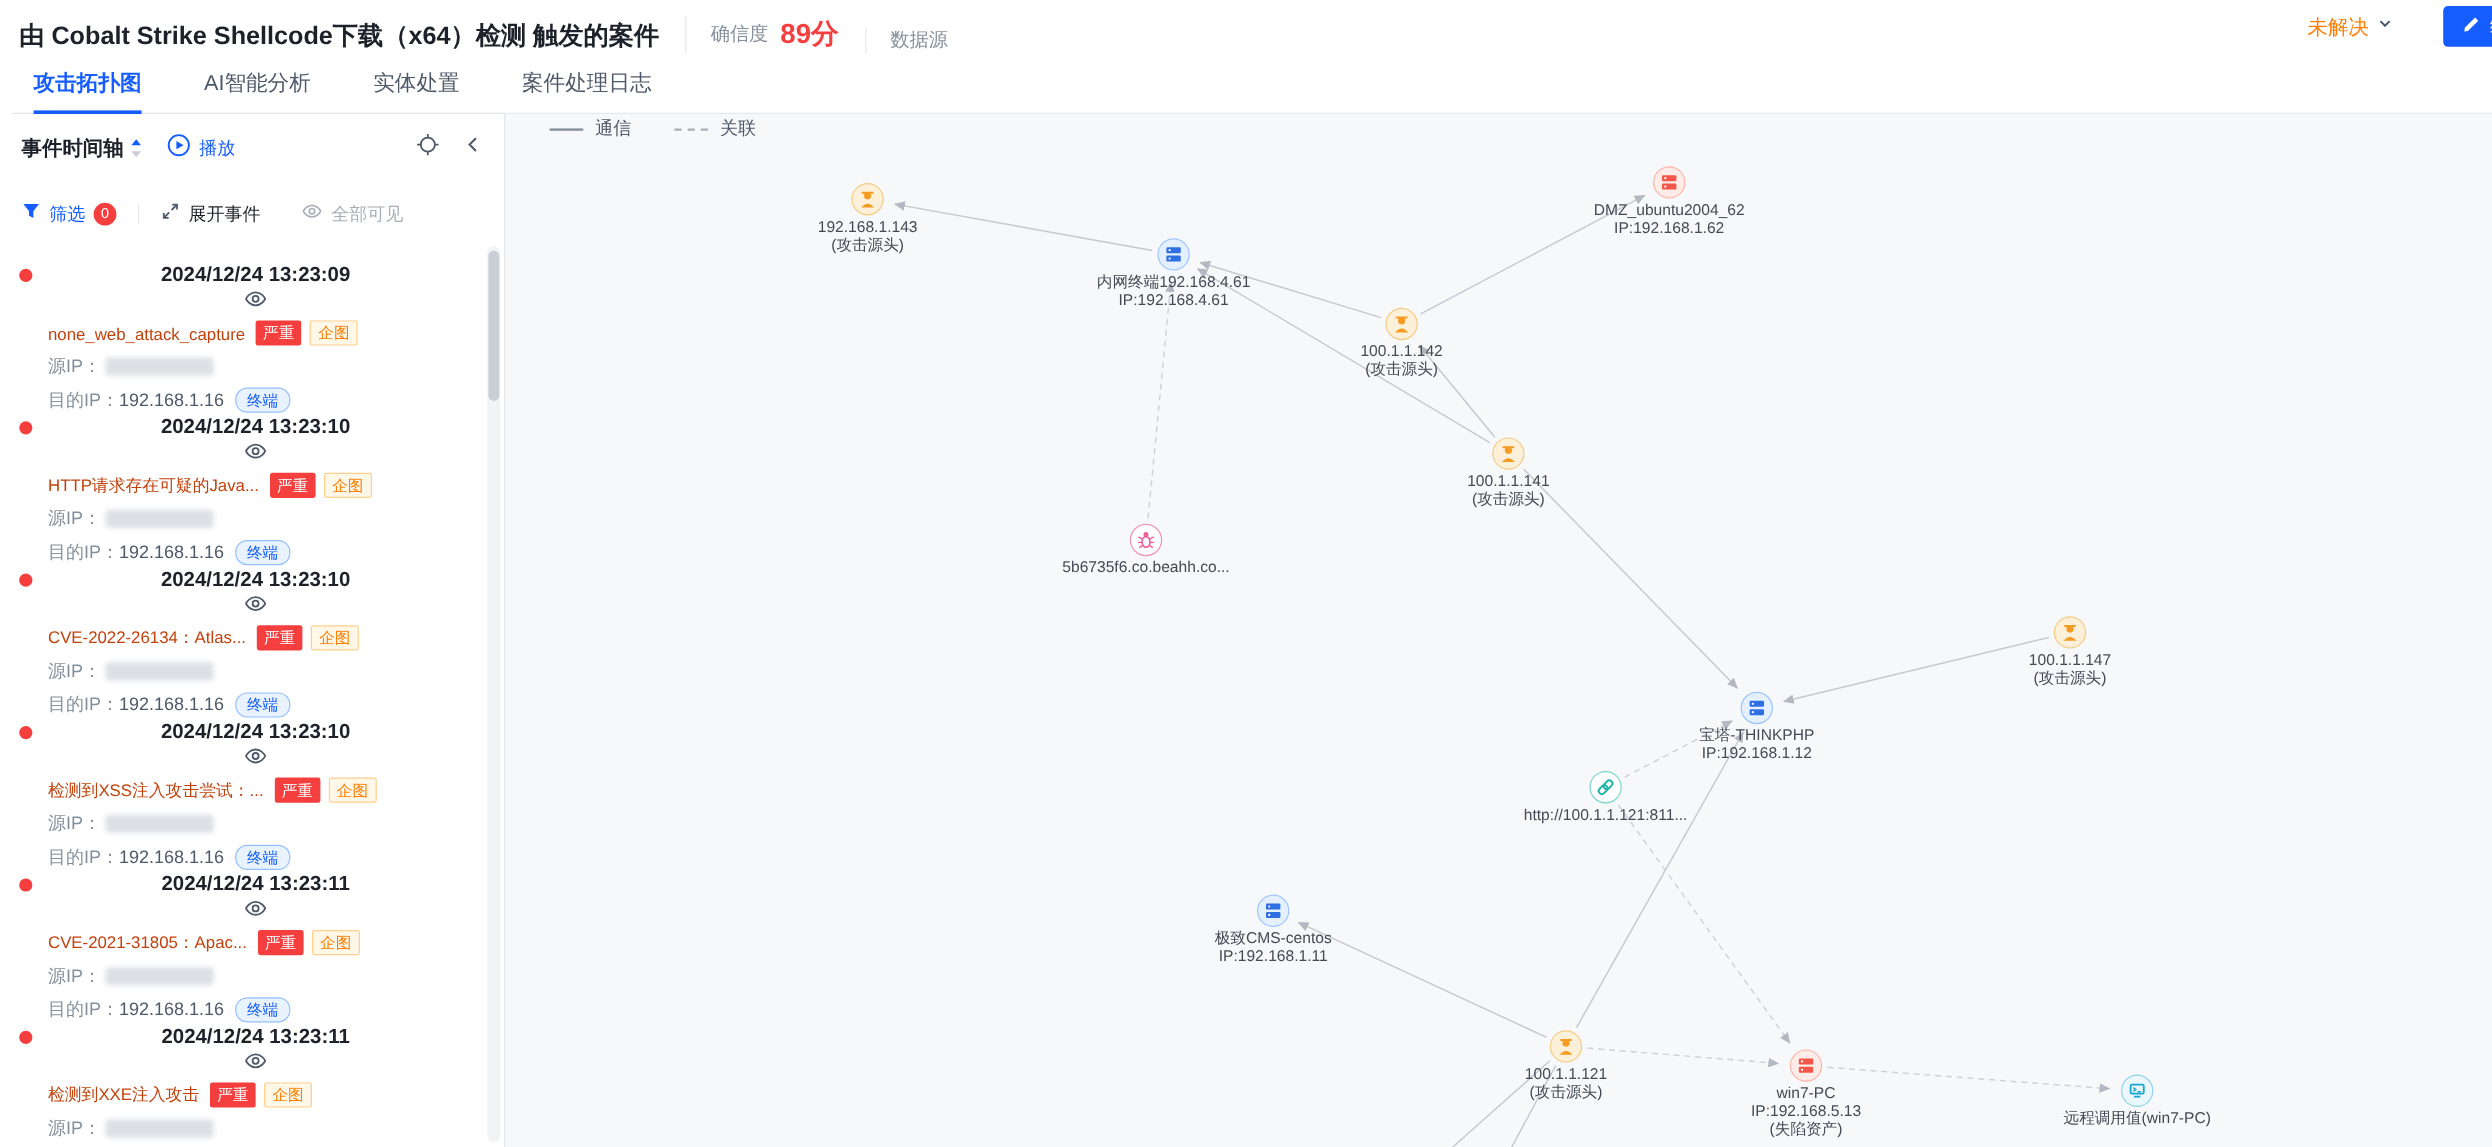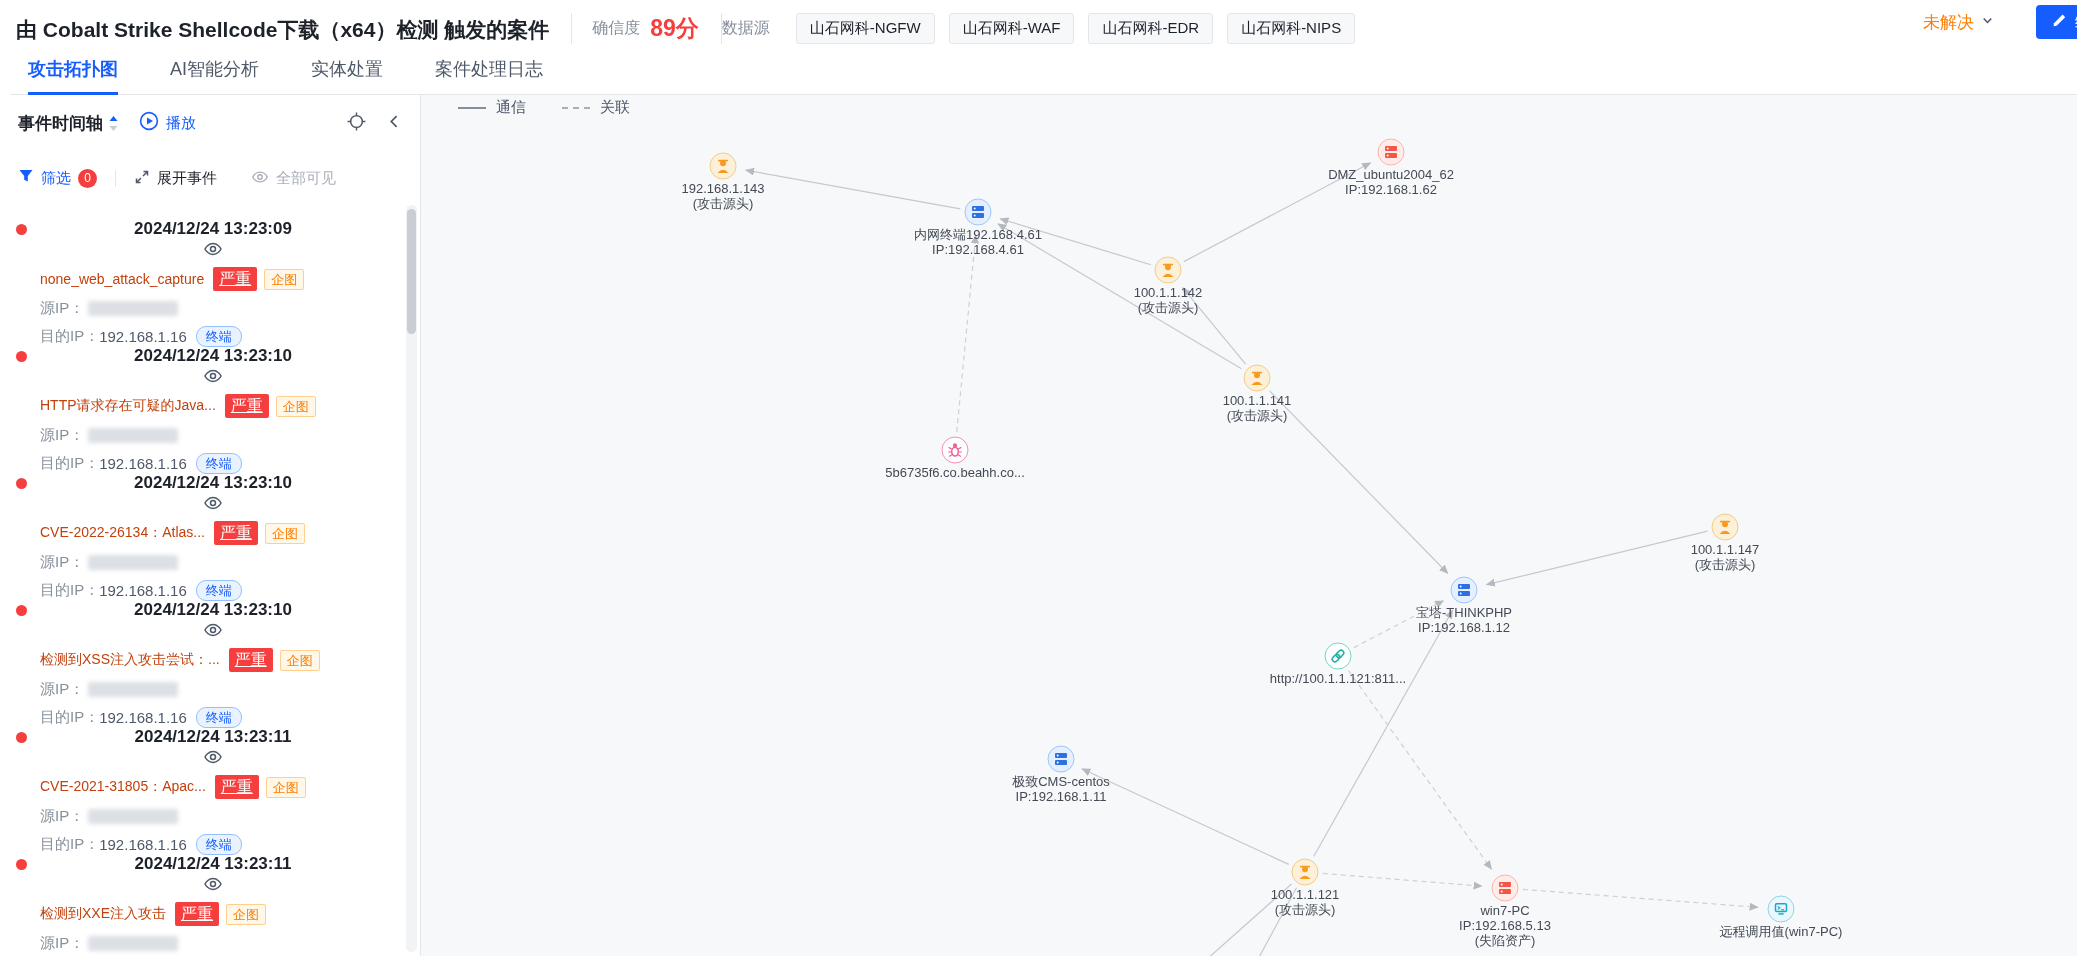--- a/index.html
+++ b/index.html
@@ -7,21 +7,21 @@
   body {
     position:relative; overflow:hidden; background:#fff;
     font-family:"Liberation Sans","DejaVu Sans",sans-serif; color:#1d2129;
   }
   
   .header { position:absolute; top:0; left:0; right:0; height:44px; background:#fff; display:flex; align-items:flex-end; z-index:5; }
   .page-title { font-size:21px; font-weight:700; color:#1d2129; margin-left:16px; white-space:nowrap; }
   .conf-group { display:flex; align-items:center; margin-left:22px; padding-left:20px; border-left:1px solid #e5e6eb; gap:10px; }
   .conf-label { font-size:16px; color:#86909c; }
   .conf-value { font-size:23px; color:#f53f3f; font-weight:700; }
-  .ds-group { display:flex; align-items:center; margin-left:22px; border-left:1px solid #e5e6eb; gap:26px; }
+  .ds-group { display:flex; align-items:center; margin-left:22px; padding-left:20px; border-left:1px solid #e5e6eb; gap:14px; }
   .ds-label { font-size:16px; color:#86909c; }
   .chips { display:flex; gap:14px; }
   .chip { background:#f7f8fa; border:1px solid #e5e6eb; border-radius:3px; padding:5px 13px; font-size:15px; color:#1d2129; white-space:nowrap; }
   .header-right { position:absolute; right:0; top:0; height:44px; display:flex; align-items:center; }
   .status-group { display:flex; align-items:center; gap:7px; }
   .status-label { font-size:17px; color:#ff7d00; }
   .edit-btn { margin-left:42px; margin-right:-46px; background:#165dff; color:#fff; height:34px; padding:0 16px; border-radius:4px; display:flex; align-items:center; gap:7px; font-size:16px; white-space:nowrap; cursor:pointer; }
   
   .tabs { position:absolute; top:44px; left:0; right:0; height:51px; background:#fff; border-bottom:1px solid #e5e6eb; display:flex; align-items:stretch; padding-left:18px; gap:52px; z-index:4;margin-left:10px; }
   .tab { font-size:18px; color:#4e5969; display:flex; align-items:center; position:relative; cursor:pointer; }
@@ -43,21 +43,21 @@
   .expand-btn { display:flex; align-items:center; gap:7px; font-size:15px; color:#1d2129; cursor:pointer; }
   .visible-btn { display:flex; align-items:center; gap:7px; font-size:15px; color:#a9aeb8; margin-left:34px; cursor:pointer; }
   .events { position:absolute; top:110px; bottom:0; left:0; right:18px; overflow:hidden; }
   .event { position:relative; height:127px; padding:14px 16px 0 40px; cursor:pointer; }
   .dot { position:absolute; left:16px; top:19px; width:11px; height:11px; border-radius:50%; background:#f53f3f; }
   .ev-time-row { display:flex; align-items:center; justify-content:space-between;flex-direction:column; }
   .ev-time { font-size:17px; font-weight:600; color:#1d2129; }
   .eye-btn { display:flex; cursor:pointer; }
   .ev-title-row { display:flex; align-items:center; margin-top:8px; }
   .ev-title { font-size:14px; font-weight:400; color:#c2410c; white-space:nowrap; max-width:215px; overflow:hidden; }
-  .badge-sev { background:#f53f3f; color:#fff; font-size:16px; line-height:1; padding:4px 6px; border-radius:2px; margin-left:9px; white-space:nowrap;text-decoration:underline; }
+  .badge-sev { background:#f53f3f; color:#fff; font-size:13px; line-height:1; padding:4px 6px; border-radius:2px; margin-left:9px; white-space:nowrap; }
   .badge-intent { color:#ff7d00; border:1px solid #ffcf8b; background:#fff7e8; font-size:13px; line-height:1; padding:3px 6px; border-radius:2px; margin-left:7px; white-space:nowrap; }
   .ev-row { display:flex; align-items:center; margin-top:8px; font-size:15px; }
   .lbl { color:#86909c; }
   .val { color:#4e5969; }
   .redacted { width:90px; height:15px; background:#dcdfe4; border-radius:2px; margin-left:4px; filter:blur(2px); }
   .badge-endpoint { color:#165dff; border:1px solid #94bfff; background:#e8f3ff; font-size:13px; line-height:1; padding:3px 9px; border-radius:10px; margin-left:9px; white-space:nowrap; }
   .scroll-track { position:absolute; right:3px; top:110px; bottom:4px; width:11px; background:#f2f3f5; border-radius:6px; }
   .scroll-thumb { position:absolute; top:4px; left:1px; width:9px; height:125px; background:#c9cdd4; border-radius:5px; cursor:grab; }
   
   .canvas { position:absolute; top:95px; left:420px; right:0; bottom:0; background:#f7f8fa; border-left:1px solid #e5e6eb; }
@@ -74,26 +74,20 @@
 <body>
 
 <div class="header">
   <div class="page-title">由 Cobalt Strike Shellcode下载（x64）检测 触发的案件</div>
   <div class="conf-group">
     <span class="conf-label">确信度</span>
     <span class="conf-value">89分</span>
   </div>
   <div class="ds-group">
     <span class="ds-label">数据源</span>
-    <div class="chips">
-        <div class="chip">山石网科-NGFW</div>
-        <div class="chip">山石网科-WAF</div>
-        <div class="chip">山石网科-EDR</div>
-        <div class="chip">山石网科-NIPS</div>
-      </div>
   </div>
   <div class="header-right">
     <div class="status-group">
       <span class="status-label">未解决</span>
       <span>
         <svg width="13" height="13" viewBox="0 0 12 12" fill="none" stroke="#4e5969" stroke-width="1.5">
             <path d="M2.5 4.2 L6 7.8 L9.5 4.2"></path>
           </svg>
       </span>
     </div>

